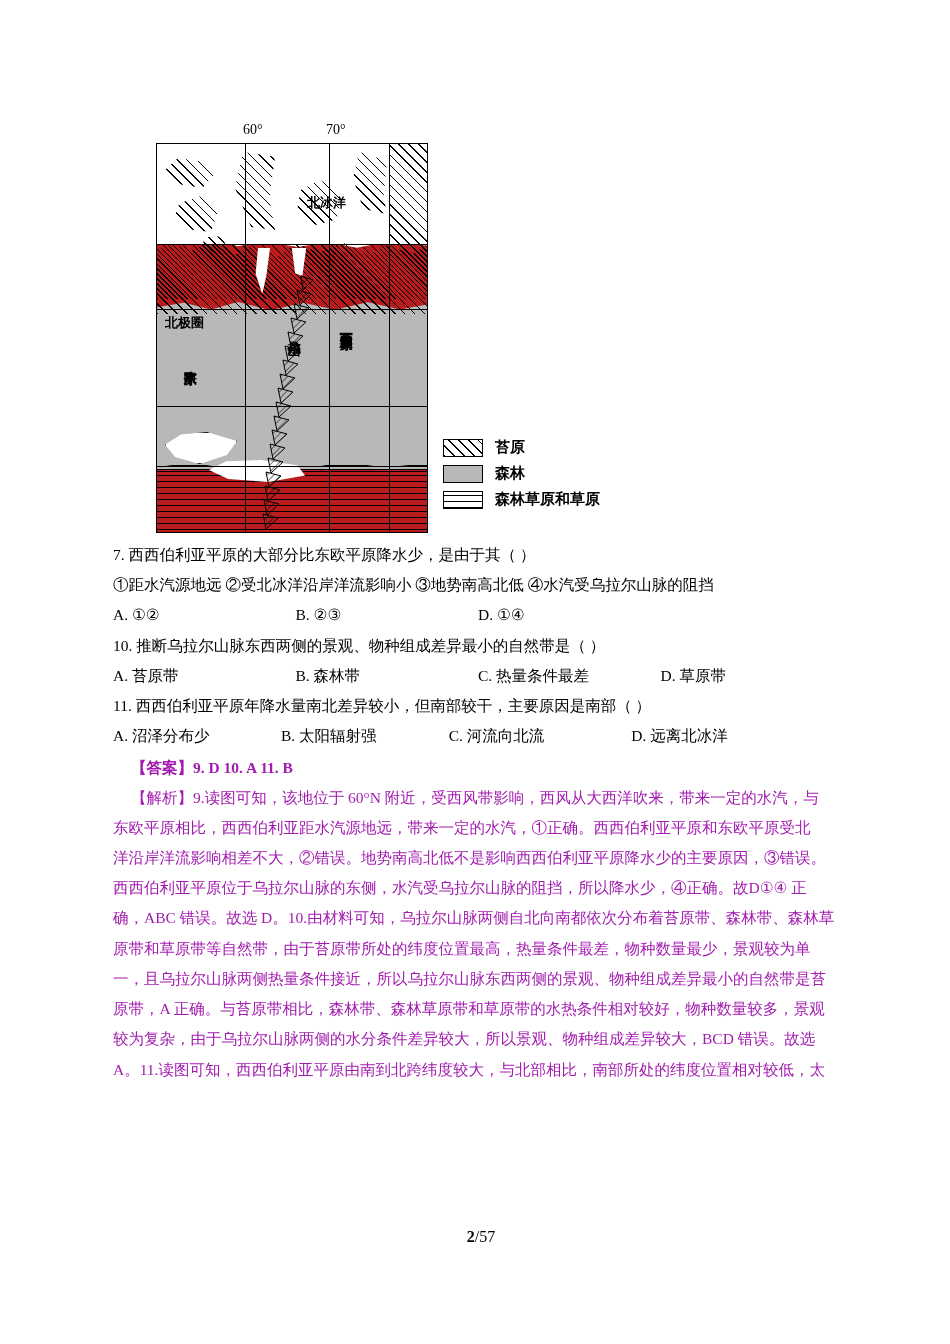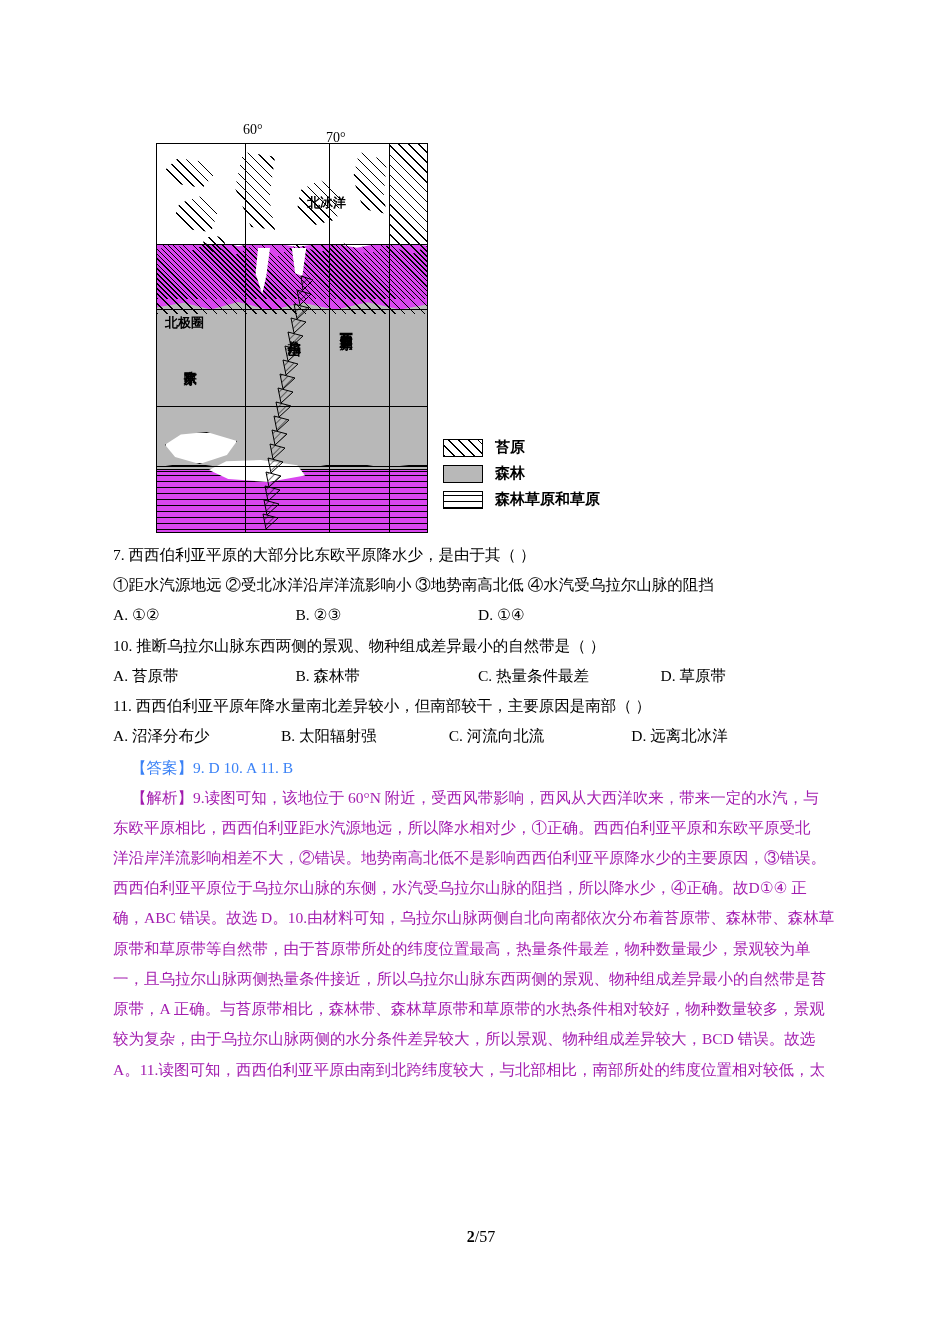--- a/index.html
+++ b/index.html
@@ -35,30 +35,30 @@
     height: 420px;
   }
   .map-box {
     position: absolute;
     left: 43px;
     top: 23px;
     width: 272px;
     height: 390px;
     border: 1.5px solid #000;
     box-sizing: border-box;
-    background: #d946ef;
+    background: #b91c1c;
     overflow: hidden;
   }
   .lon-label {
     position: absolute;
     font-size: 14px;
     font-family: "Liberation Serif", serif;
   }
   .lon-60 { left: 130px; top: 2px; }
-  .lon-70 { left: 213px; top: 2px; margin-top: 8px; }
+  .lon-70 { left: 213px; top: 2px; }
   .lat-60 { left: 276px; top: 265px; font-size: 14px; }
 
   
   .vline {
     position: absolute;
     top: 0;
     width: 1px;
     height: 100%;
     background: #000;
   }
@@ -134,22 +134,22 @@
     display: flex;
     font-size: 15.5px;
     line-height: 1.95;
     margin: 0;
   }
   .opts > span { display: inline-block; }
   .o4 { width: 25%; }
   .o4b { width: 23%; }
 
   .answer {
-    color: #3b82f6;
-    font-weight: normal;
+    color: #a21caf;
+    font-weight: bold;
     font-size: 15.5px;
     line-height: 2.0;
     margin: 0;
     padding-left: 18px;
   }
   .analysis {
     color: #a21caf;
     font-size: 15.5px;
     line-height: 1.95;
     margin: 0;
@@ -311,21 +311,21 @@
     <div class="opts">
       <span class="o4b">A. 沼泽分布少</span>
       <span class="o4b">B. 太阳辐射强</span>
       <span class="o4">C. 河流向北流</span>
       <span class="o4">D. 远离北冰洋</span>
     </div>
 
     <p class="answer">【答案】9. D    10. A    11. B</p>
 
     <p class="analysis analysis-first">【解析】9.读图可知，该地位于 60°N 附近，受西风带影响，西风从大西洋吹来，带来一定的水汽，与</p>
-    <p class="analysis">东欧平原相比，西西伯利亚距水汽源地远，所以降水相对少，①正确。西西伯利亚平原和东欧平原受北</p>
+    <p class="analysis">东欧平原相比，西西伯利亚距水汽源地远，带来一定的水汽，①正确。西西伯利亚平原和东欧平原受北</p>
     <p class="analysis">洋沿岸洋流影响相差不大，②错误。地势南高北低不是影响西西伯利亚平原降水少的主要原因，③错误。</p>
     <p class="analysis">西西伯利亚平原位于乌拉尔山脉的东侧，水汽受乌拉尔山脉的阻挡，所以降水少，④正确。故D①④ 正</p>
     <p class="analysis">确，ABC 错误。故选 D。10.由材料可知，乌拉尔山脉两侧自北向南都依次分布着苔原带、森林带、森林草</p>
     <p class="analysis">原带和草原带等自然带，由于苔原带所处的纬度位置最高，热量条件最差，物种数量最少，景观较为单</p>
     <p class="analysis">一，且乌拉尔山脉两侧热量条件接近，所以乌拉尔山脉东西两侧的景观、物种组成差异最小的自然带是苔</p>
     <p class="analysis">原带，A 正确。与苔原带相比，森林带、森林草原带和草原带的水热条件相对较好，物种数量较多，景观</p>
     <p class="analysis">较为复杂，由于乌拉尔山脉两侧的水分条件差异较大，所以景观、物种组成差异较大，BCD 错误。故选</p>
     <p class="analysis">A。11.读图可知，西西伯利亚平原由南到北跨纬度较大，与北部相比，南部所处的纬度位置相对较低，太</p>
   </div>
 

